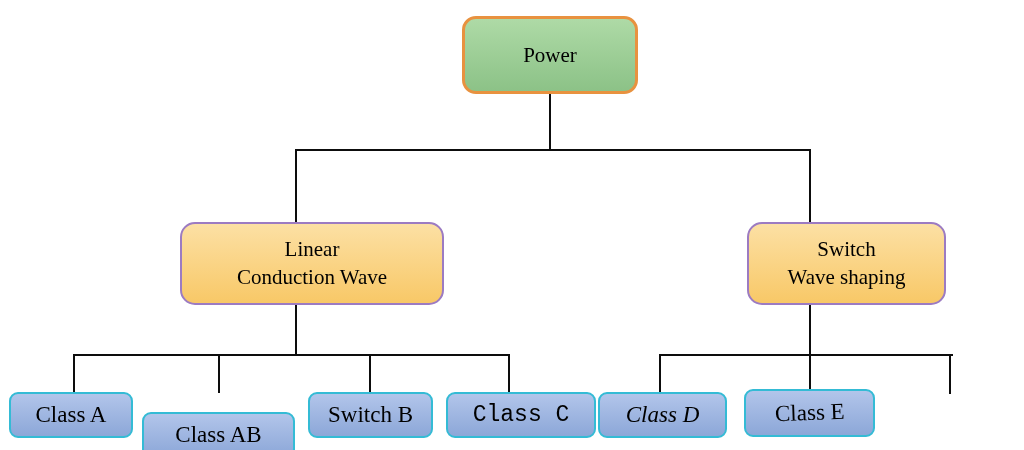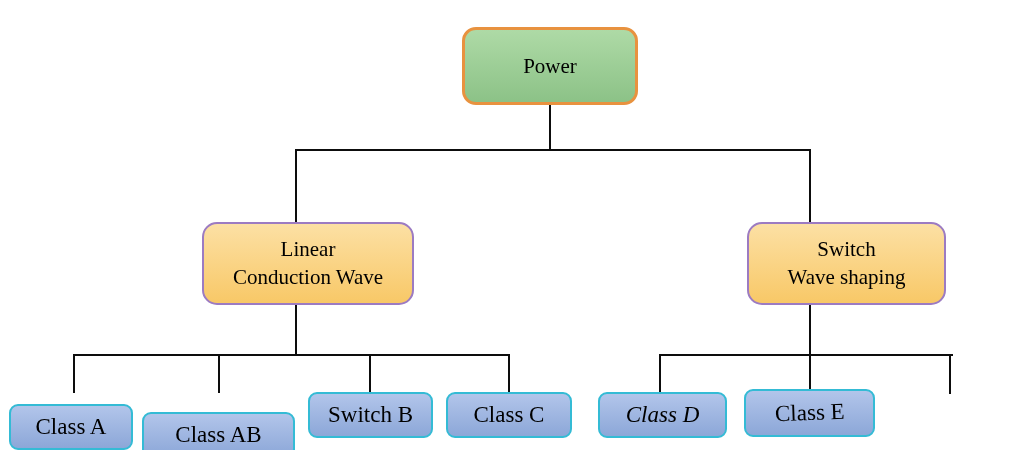--- a/index.html
+++ b/index.html
@@ -68,47 +68,47 @@
   <div class="line" style="left:218px; top:354px; width:2px; height:39px;"></div>
   <div class="line" style="left:369px; top:354px; width:2px; height:39px;"></div>
   <div class="line" style="left:508px; top:354px; width:2px; height:39px;"></div>
 
   <div class="line" style="left:809px; top:304px; width:2px; height:51px;"></div>
   <div class="line" style="left:659px; top:354px; width:294px; height:2px;"></div>
   <div class="line" style="left:659px; top:354px; width:2px; height:39px;"></div>
   <div class="line" style="left:809px; top:354px; width:2px; height:36px;"></div>
   <div class="line" style="left:949px; top:354px; width:2px; height:40px;"></div>
 
-  <div class="box root-box" style="left:462px; top:27px; width:176px; height:78px;">
+  <div class="box root-box" style="left:462px; top:16px; width:176px; height:78px;">
     <span class="lbl">Power</span>
   </div>
 
-  <div class="box branch-box" style="left:180px; top:222px; width:212px; height:83px;margin-left:22px;">
+  <div class="box branch-box" style="left:180px; top:222px; width:264px; height:83px;">
     <span class="lbl">Linear</span>
     <span class="lbl">Conduction Wave</span>
   </div>
 
   <div class="box branch-box" style="left:711px; top:222px; width:199px; height:83px;margin-left:36px;">
     <span class="lbl">Switch</span>
     <span class="lbl">Wave shaping</span>
   </div>
 
-  <div class="box leaf-box" style="left:9px; top:404px; width:124px; height:46px;">
+  <div class="box leaf-box" style="left:9px; top:392px; width:124px; height:46px;">
     <span class="lbl">Class A</span>
   </div>
 
   <div class="box leaf-box" style="left:142px; top:392px; width:153px; height:46px;margin-top:20px;">
     <span class="lbl">Class AB</span>
   </div>
 
   <div class="box leaf-box" style="left:308px; top:392px; width:125px; height:46px;">
     <span class="lbl">Switch B</span>
   </div>
 
-  <div class="box leaf-box" style="left:446px; top:392px; width:126px; height:46px;">
+  <div class="box leaf-box" style="left:446px; top:392px; width:150px; height:46px;font-family:Liberation Mono, monospace;">
     <span class="lbl">Class C</span>
   </div>
 
   <div class="box leaf-box" style="left:598px; top:392px; width:129px; height:46px;font-style:italic;">
     <span class="lbl">Class D</span>
   </div>
 
   <div class="box leaf-box" style="left:744px; top:389px; width:131px; height:48px;">
     <span class="lbl tilt">Class E</span>
   </div>

